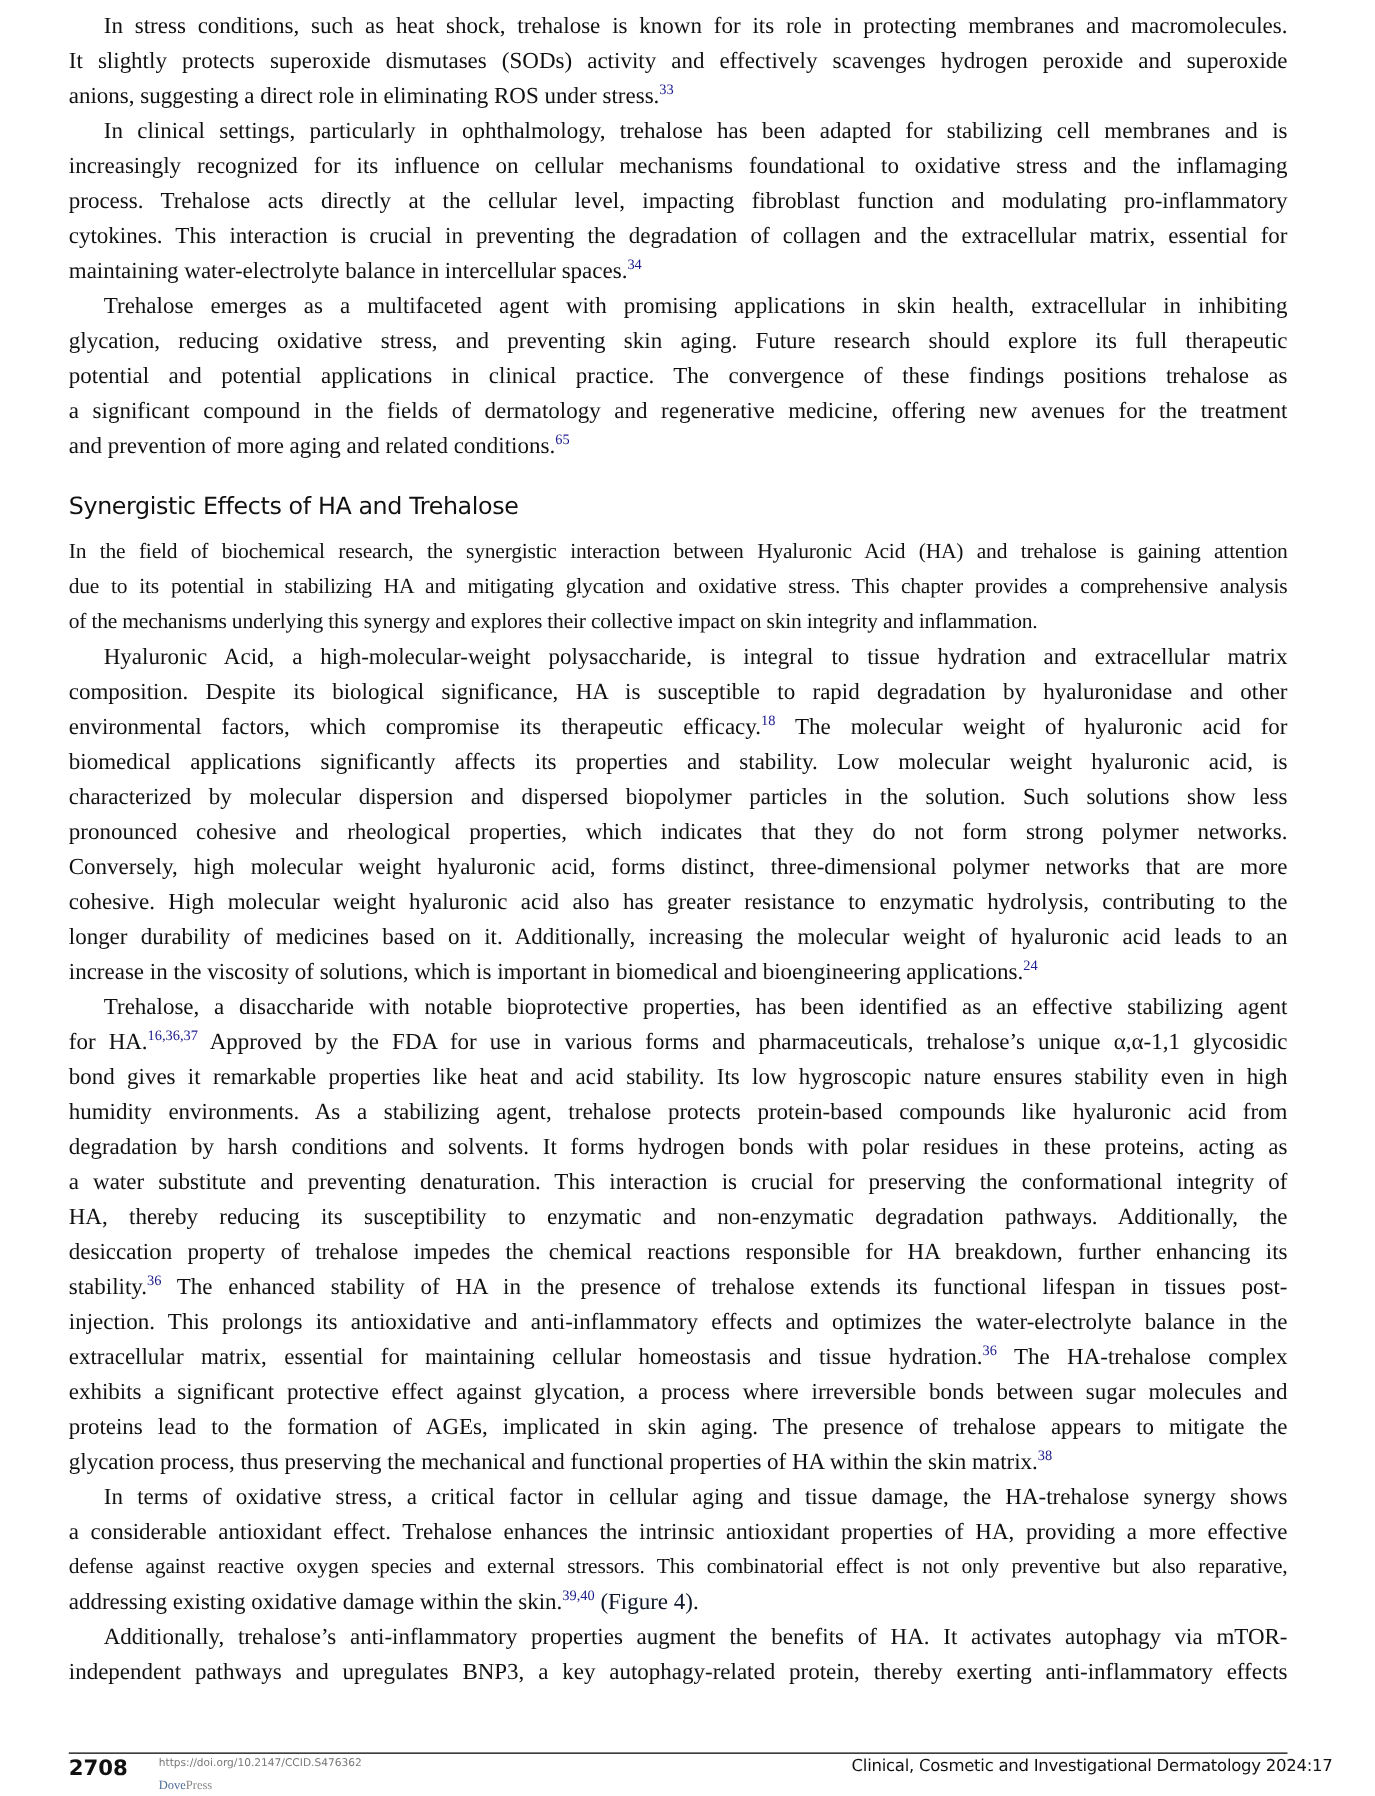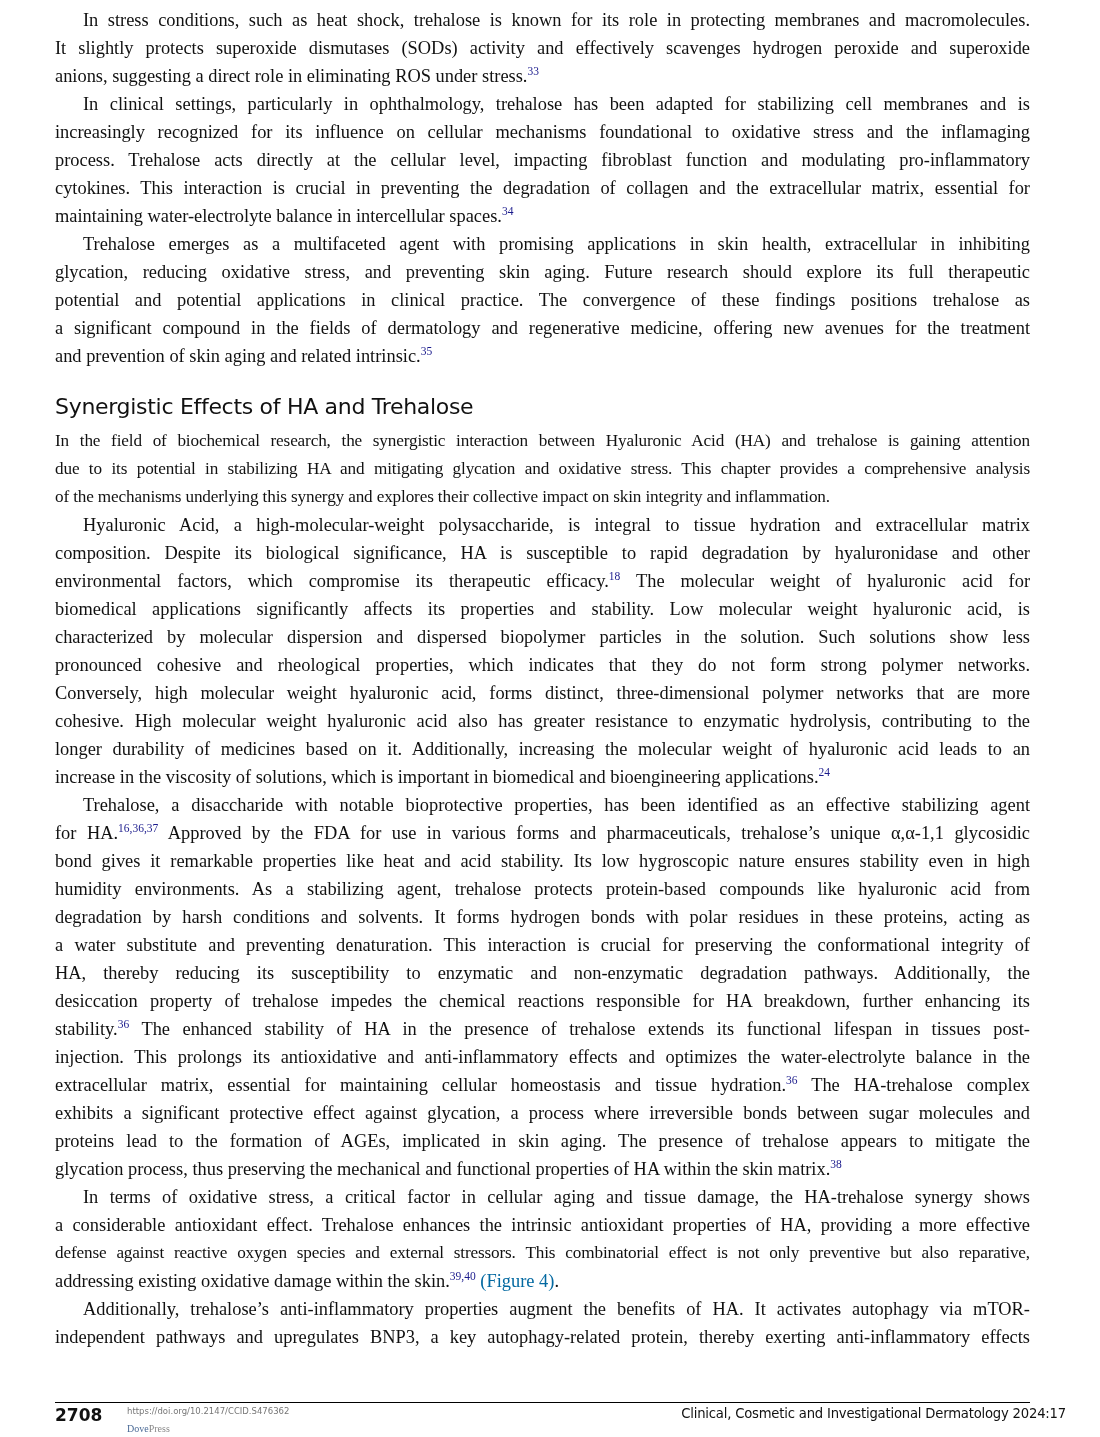--- a/index.html
+++ b/index.html
@@ -3,22 +3,22 @@
 <meta charset="utf-8">
 <style>
   html,body{margin:0;padding:0;background:#ffffff;}
   body{width:1100px;height:1437px;position:relative;overflow:hidden;}
   .page{position:absolute;left:0;top:0;width:1100px;height:1437px;padding-left:36px;}
   .line{position:absolute;left:55px;width:975px;height:28px;font-family:"Liberation Serif",serif;font-size:18.4px;line-height:28px;color:#111;white-space:nowrap;text-align:justify;text-align-last:justify;}
   .line.indent{left:83px;width:947px;}
   .line.last{text-align-last:left;}
   .line.tight{font-size:17.2px;letter-spacing:-0.15px;}
   .line sup,.line .sup{font-size:11.5px;vertical-align:0;position:relative;top:-7px;color:#1a1a8c;}
-  .line .link{color:#0369a1;}
-  .heading{position:absolute;left:55px;top:394px;font-family:"DejaVu Sans",sans-serif;font-size:22px;color:#111;letter-spacing:-0.3px;white-space:nowrap;}
+  .line .link{color:#0f172a;}
+  .heading{position:absolute;left:55px;top:394px;font-family:"DejaVu Sans",sans-serif;font-size:19px;color:#111;letter-spacing:-0.3px;white-space:nowrap;}
   .footer-rule{position:absolute;left:55px;top:1402px;width:975px;height:1px;background:#000;}
   .page-num{position:absolute;left:55px;top:1405px;font-family:"DejaVu Sans",sans-serif;font-weight:bold;font-size:17px;color:#111;}
   .doi{position:absolute;left:127px;top:1406px;font-family:"DejaVu Sans",sans-serif;font-size:8.5px;color:#777;}
   .dove{position:absolute;left:127px;top:1423px;font-family:"Liberation Serif",serif;font-size:10px;color:#4a6a96;}
   .dove .press{color:#888;}
   .journal{position:absolute;right:70px;top:1406px;font-family:"DejaVu Sans",sans-serif;font-size:13.2px;color:#111;letter-spacing:-0.2px;}
 </style>
 </head>
 <body>
 
@@ -29,21 +29,21 @@
       <div class="line last" style="top: 62px;"><span>anions, suggesting a direct role in eliminating ROS under stress.</span><span class="sup">33</span></div>
       <div class="line indent" style="top: 90px;"><span>In clinical settings, particularly in ophthalmology, trehalose has been adapted for stabilizing cell membranes and is</span></div>
       <div class="line" style="top: 118px;"><span>increasingly recognized for its influence on cellular mechanisms foundational to oxidative stress and the inflamaging</span></div>
       <div class="line" style="top: 146px;"><span>process. Trehalose acts directly at the cellular level, impacting fibroblast function and modulating pro-inflammatory</span></div>
       <div class="line" style="top: 174px;"><span>cytokines. This interaction is crucial in preventing the degradation of collagen and the extracellular matrix, essential for</span></div>
       <div class="line last" style="top: 202px;"><span>maintaining water-electrolyte balance in intercellular spaces.</span><span class="sup">34</span></div>
       <div class="line indent" style="top: 230px;"><span>Trehalose emerges as a multifaceted agent with promising applications in skin health, extracellular in inhibiting</span></div>
       <div class="line" style="top: 258px;"><span>glycation, reducing oxidative stress, and preventing skin aging. Future research should explore its full therapeutic</span></div>
       <div class="line" style="top: 286px;"><span>potential and potential applications in clinical practice. The convergence of these findings positions trehalose as</span></div>
       <div class="line" style="top: 314px;"><span>a significant compound in the fields of dermatology and regenerative medicine, offering new avenues for the treatment</span></div>
-      <div class="line last" style="top: 342px;"><span>and prevention of skin aging and related intrinsic.</span><span class="sup">35</span></div>
+      <div class="line last" style="top: 342px;"><span>and prevention of more aging and related conditions.</span><span class="sup">65</span></div>
       <div class="line tight" style="top: 427px;"><span>In the field of biochemical research, the synergistic interaction between Hyaluronic Acid (HA) and trehalose is gaining attention</span></div>
       <div class="line tight" style="top: 455px;"><span>due to its potential in stabilizing HA and mitigating glycation and oxidative stress. This chapter provides a comprehensive analysis</span></div>
       <div class="line last tight" style="top: 483px;"><span>of the mechanisms underlying this synergy and explores their collective impact on skin integrity and inflammation.</span></div>
       <div class="line indent" style="top: 511px;"><span>Hyaluronic Acid, a high-molecular-weight polysaccharide, is integral to tissue hydration and extracellular matrix</span></div>
       <div class="line" style="top: 539px;"><span>composition. Despite its biological significance, HA is susceptible to rapid degradation by hyaluronidase and other</span></div>
       <div class="line" style="top: 567px;"><span>environmental factors, which compromise its therapeutic efficacy.</span><span class="sup">18</span><span> The molecular weight of hyaluronic acid for</span></div>
       <div class="line" style="top: 595px;"><span>biomedical applications significantly affects its properties and stability. Low molecular weight hyaluronic acid, is</span></div>
       <div class="line" style="top: 623px;"><span>characterized by molecular dispersion and dispersed biopolymer particles in the solution. Such solutions show less</span></div>
       <div class="line" style="top: 651px;"><span>pronounced cohesive and rheological properties, which indicates that they do not form strong polymer networks.</span></div>
       <div class="line" style="top: 679px;"><span>Conversely, high molecular weight hyaluronic acid, forms distinct, three-dimensional polymer networks that are more</span></div>

